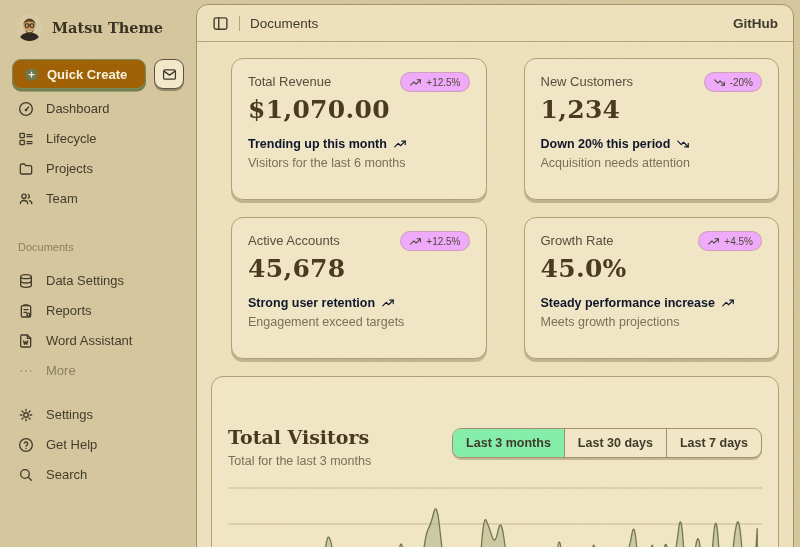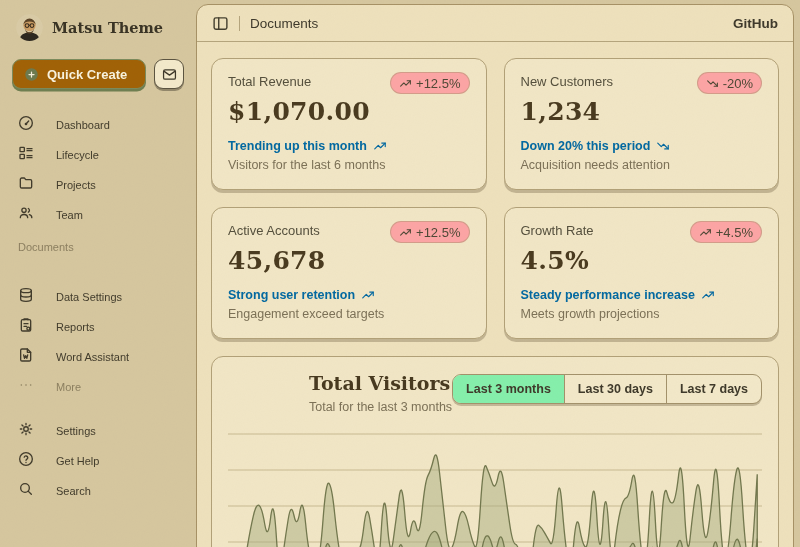--- a/index.html
+++ b/index.html
@@ -9,52 +9,52 @@
 
   
   .sidebar { position:absolute; left:0; top:0; width:196px; height:415px; padding:12px 12px 14px 12px; display:flex; flex-direction:column; }
   .sb-header { display:flex; align-items:center; gap:9px; padding:2px 4px 0 4px; }
   .avatar { width:27px; height:27px; border-radius:50%; overflow:hidden; flex:0 0 auto; }
   .sb-title { font-family:"DejaVu Serif", serif; font-weight:bold; font-size:14.5px; color:#3a3425; }
   .qc-row { display:flex; gap:8px; margin-top:18px; align-items:stretch; }
   .qc-btn { flex:1; display:flex; align-items:center; gap:8px; height:30px; padding:0 11px; background:#a16207; border:1px solid #7c8b5c; border-radius:9px; box-shadow:0 2.5px 0 #6f7f51; color:#f8f3df; font-size:13px; font-weight:bold; cursor:pointer; }
   .mail-btn { width:30px; height:30px; display:flex; align-items:center; justify-content:center; background:#f3e9cb; border:1.5px solid #5c5440; border-radius:9px; box-shadow:0 2px 0 rgba(92,84,64,.55); color:#3e382a; cursor:pointer; }
   .nav { margin-top:14px; display:flex; flex-direction:column; }
-  .nav-item { display:flex; align-items:flex-end; gap:22px; height:30px; padding:0 6px; border-radius:7px; font-size:11px; color:#423c2c; cursor:pointer; }
+  .nav-item { display:flex; align-items:flex-start; gap:12px; height:30px; padding:0 6px; border-radius:7px; font-size:13px; color:#423c2c; cursor:pointer; }
   .nav-item .ic { width:16px; height:16px; flex:0 0 auto; display:flex; }
   .nav-item.muted { color:#8d8061; }
   .sb-section { font-size:11px; color:#8d8061; margin:20px 0 6px 6px; }
   .sb-spacer { flex:1; }
   svg.icon { width:100%; height:100%; stroke:currentColor; fill:none; stroke-width:2; stroke-linecap:round; stroke-linejoin:round; }
 
   
   .main { position:absolute; left:196px; top:4px; right:6px; bottom:-30px; background:#eee1bd; border:1.5px solid #a79266; border-radius:12px 12px 0 0; overflow:hidden; }
   .topbar { display:flex; align-items:center; gap:10px; height:37px; padding:0 15px; border-bottom:1px solid #b5a57d; }
   .tb-toggle { width:17px; height:17px; color:#45402f; cursor:pointer; display:flex; }
   .tb-sep { width:1px; height:15px; background:#b5a57d; }
   .tb-title { font-size:13.5px; color:#3f3a2c; }
   .tb-spacer { flex:1; }
   .tb-link { font-size:13.5px; font-weight:bold; color:#3f3a2c; cursor:pointer; }
 
   .content { padding:16px 14px; }
   .cards { display:grid; grid-template-columns:1fr 1fr; gap:17px; }
-  .card { background:#f1e6c6; border:1.5px solid #b2a178; border-radius:12px; box-shadow:0 3px 0 rgba(124,108,76,.38); padding:13px 16px 17px 16px; min-height:121px; }
+  .card { background:#f1e6c6; border:1.5px solid #b2a178; border-radius:12px; box-shadow:0 3px 0 rgba(124,108,76,.38); padding:13px 16px 29px 16px; min-height:121px;margin-left:20px; }
   .card-top { display:flex; align-items:flex-start; justify-content:space-between; }
   .card-label { font-size:13px; color:#55503d; padding-top:2px; }
-  .badge { display:flex; align-items:center; gap:4px; background:#fca5a5; border:1px solid rgba(163,146,106,.45); border-radius:999px; padding:2.5px 8px; font-size:13px; color:#4f4936; }
+  .badge { display:flex; align-items:center; gap:4px; background:#f0abfc; border:1px solid rgba(163,146,106,.45); border-radius:999px; padding:2.5px 8px; font-size:10px; color:#4f4936; }
   .badge .ic { width:13px; height:13px; display:flex; }
   .card-value { font-family:"DejaVu Serif", serif; font-weight:bold; font-size:25px; color:#4a3b20; margin-top:3px; letter-spacing:.3px; }
   .card-foot { margin-top:13px; }
-  .cf1 { display:flex; align-items:center; gap:6px; font-size:12.5px; font-weight:bold; color:#0369a1; }
+  .cf1 { display:flex; align-items:center; gap:6px; font-size:12.5px; font-weight:bold; color:#0f172a; }
   .cf1 .ic { width:14px; height:14px; display:flex; }
   .cf2 { font-size:12.5px; color:#7c7157; margin-top:5px; }
 
   
   .visitors { margin-top:17px; background:#f1e6c6; border:1.5px solid #b2a178; border-radius:12px; box-shadow:0 3px 0 rgba(124,108,76,.38); padding:15px 16px 0 16px; height:400px; }
-  .vis-head { display:flex; align-items:flex-start; justify-content:flex-end; }
+  .vis-head { display:flex; align-items:flex-start; justify-content:space-between;margin-top:34px; }
   .vis-title { font-family:"DejaVu Serif", serif; font-weight:bold; font-size:19px; color:#483a20; }
   .vis-sub { font-size:12.5px; color:#7c7157; margin-top:6px; }
   .tabs { display:flex; border:1.5px solid #a3926b; border-radius:9px; overflow:hidden; box-shadow:0 2px 0 rgba(124,108,76,.38); background:#f2e8c9; margin-top:2px; }
   .tab { padding:7px 13px; font-size:12.5px; font-weight:bold; color:#3f3a2b; cursor:pointer; border-left:1.5px solid #a3926b; }
   .tab:first-child { border-left:none; }
   .tab.active { background:#86efac; }
   .chart-wrap { margin-top:16px; }
   #visitors-chart { width:100%; height:180px; display:block; }
 
   
@@ -330,21 +330,21 @@
             <span class="badge">
               <span class="ic">
                   <svg class="icon" viewBox="0 0 24 24">
                     <path d="m3 17 6-6 4 4 8-8"></path>
                     <path d="M15 7h6v6"></path>
                   </svg>
                 </span>
               <span>+4.5%</span>
             </span>
           </div>
-          <div class="card-value">4.5%</div>
+          <div class="card-value">45.0%</div>
           <div class="card-foot">
             <div class="cf1">
                 <span>Steady performance increase</span>
               <span class="ic">
                   <svg class="icon" viewBox="0 0 24 24">
                     <path d="m3 17 6-6 4 4 8-8"></path>
                     <path d="M15 7h6v6"></path>
                   </svg>
                 </span>
             </div>

